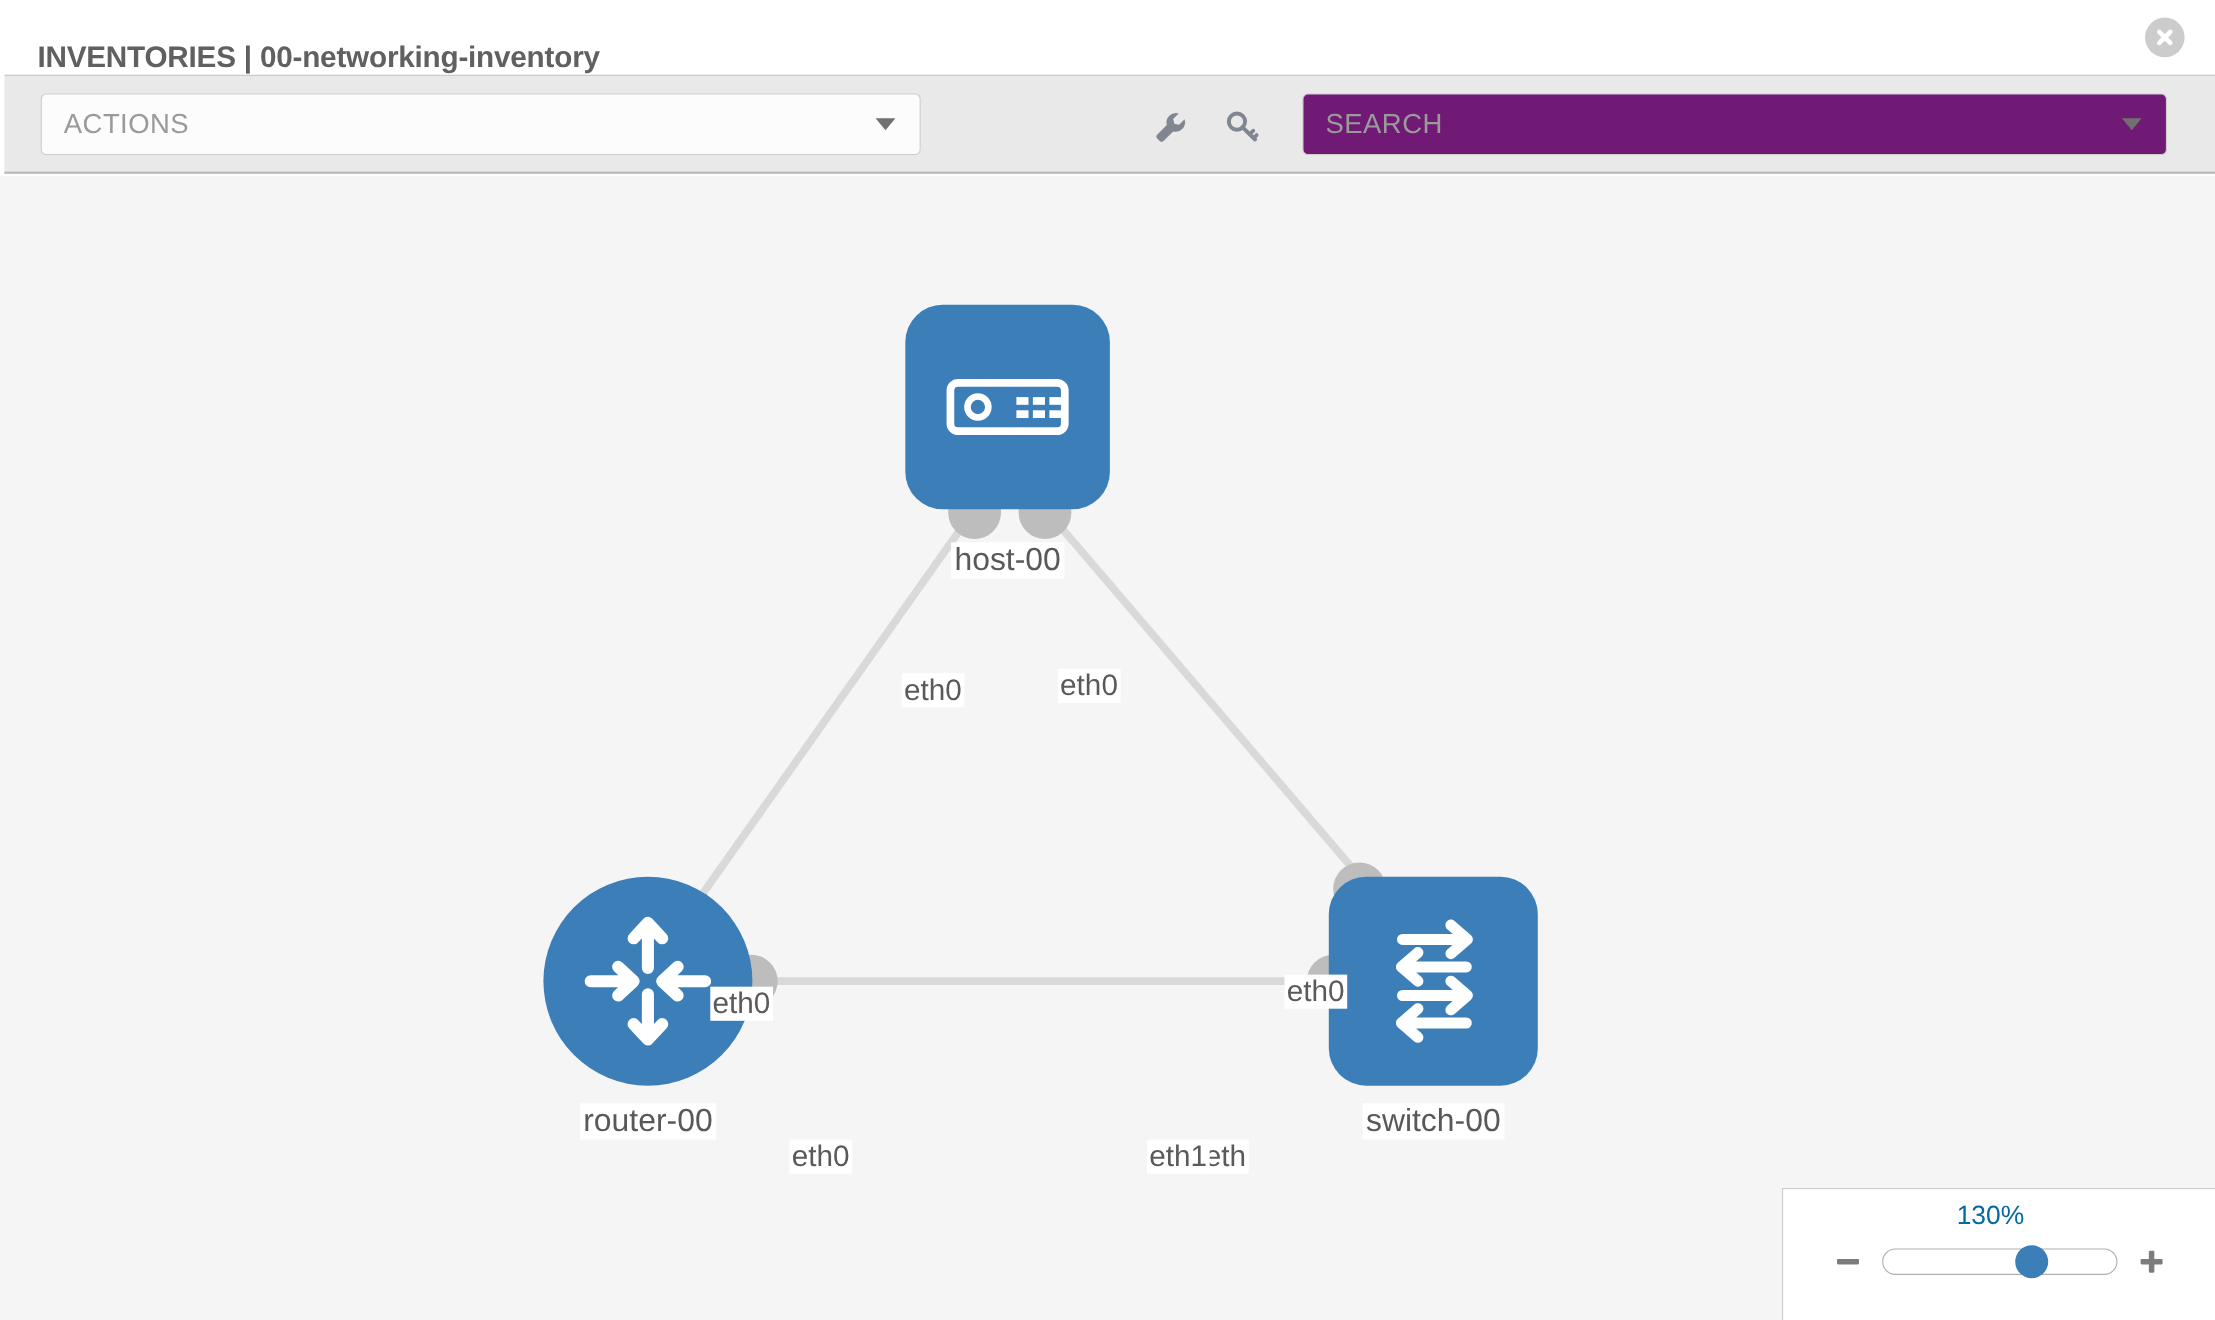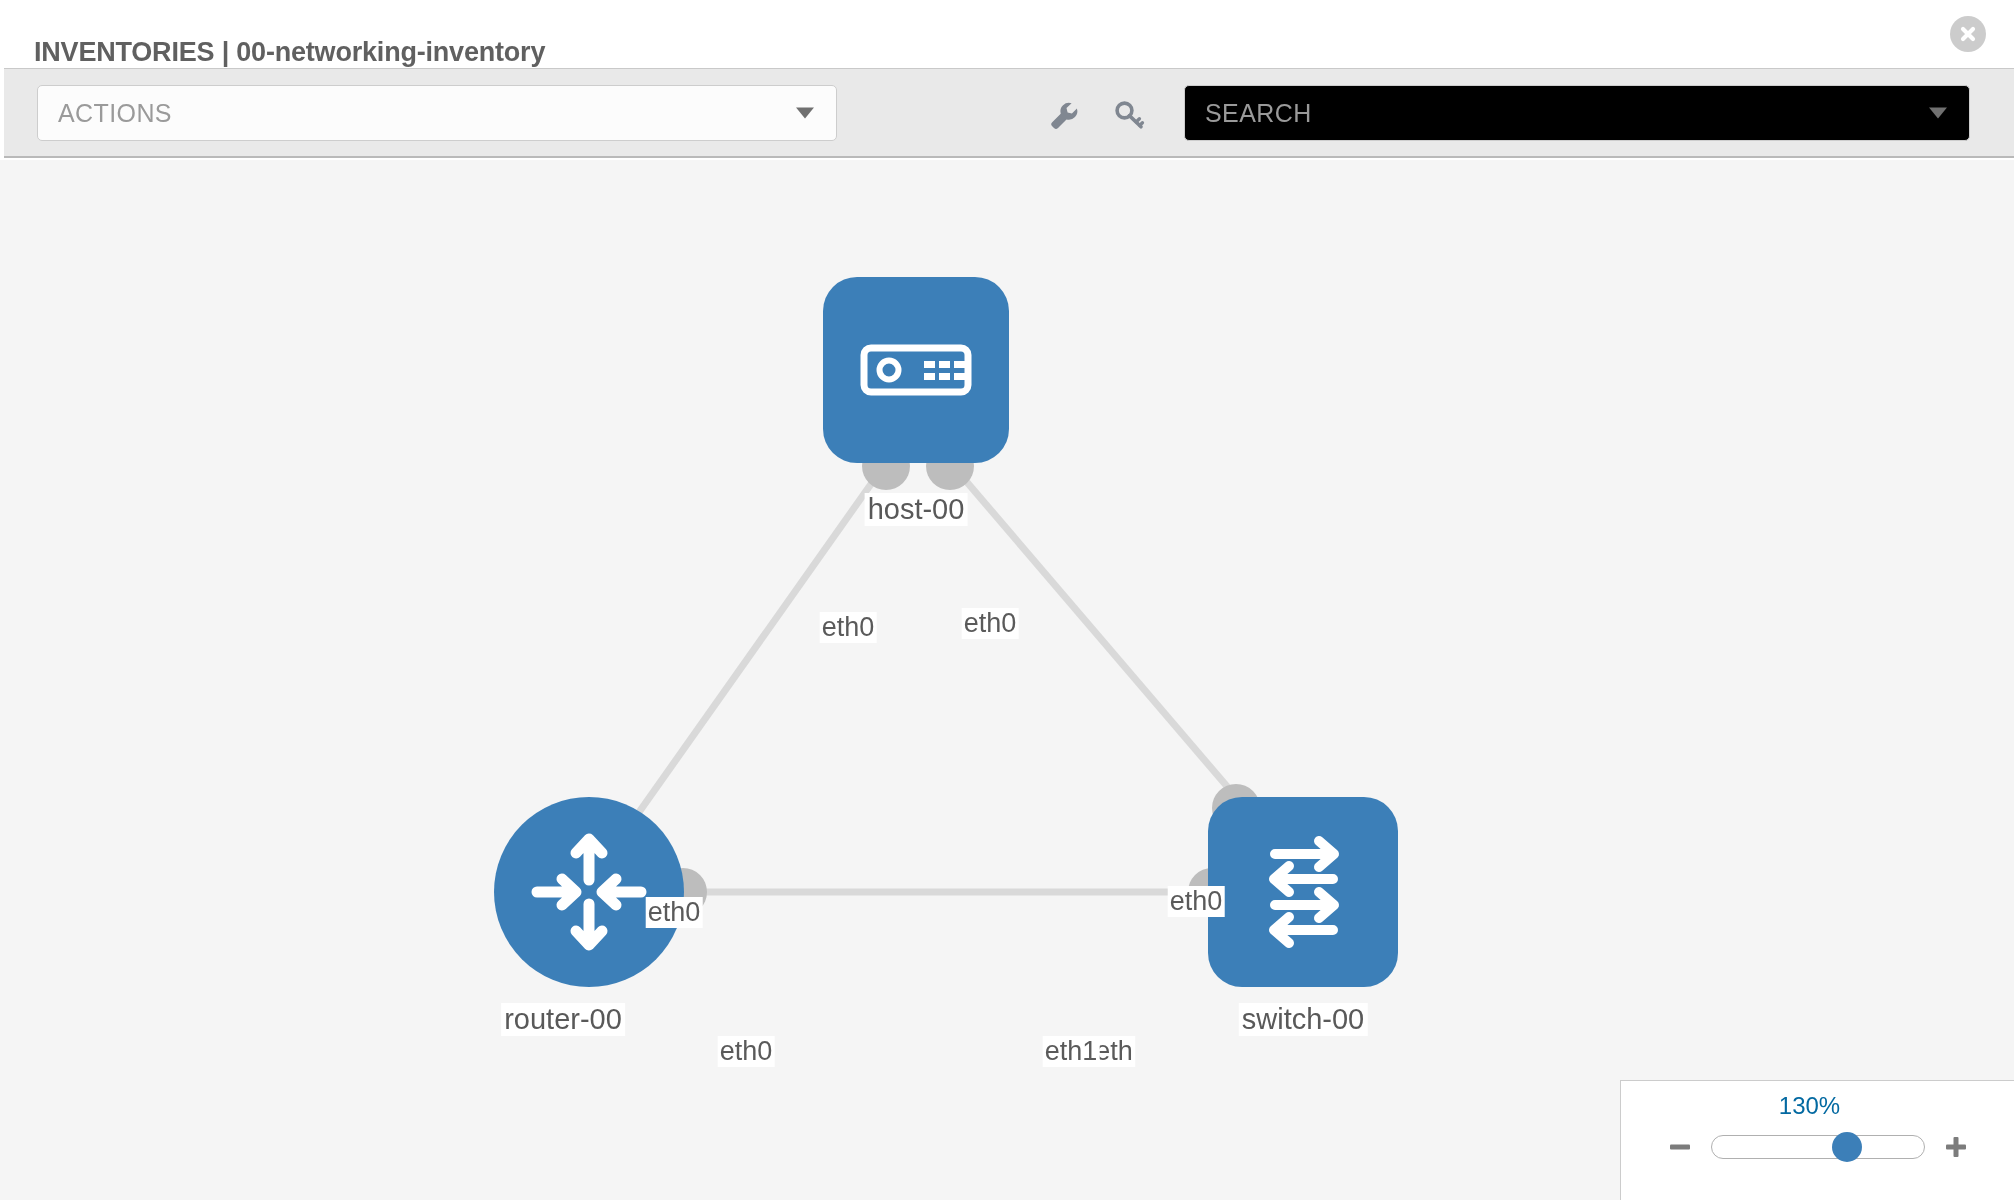--- a/index.html
+++ b/index.html
@@ -100,21 +100,21 @@
   }
   .tool-icon.wrench { left: 1043px; }
   .tool-icon.key    { left: 1108px; }
 
   .search-box {
     position: absolute;
     left: 1180px;
     top: 16px;
     width: 786px;
     height: 56px;
-    background: #000000;
+    background: #701a75;
     border: 1px solid #cdcdcd;
     border-radius: 5px;
     display: flex;
     align-items: center;
     cursor: text;
   }
   .search-label {
     margin-left: 20px;
     font-size: 25px;
     color: #9a9a9a;
@@ -330,21 +330,21 @@
       <g>
         <rect x="1208" y="637" width="190" height="190" rx="34" ry="34" fill="#3c7fb8"></rect>
         <g transform="translate(1303,732)">
           <use href="#glyph-switch"></use>
         </g>
       </g>
     </svg>
 
     <div class="node-label" style="left:916px; top:333px;">host-00</div>
 
-    <div class="node-label" style="left:563px; top:843px;">router-00</div>
+    <div class="node-label" style="left:589px; top:843px;">router-00</div>
 
     <div class="node-label" style="left:1303px; top:843px;">switch-00</div>
 
     <div class="iface-label" style="left:848px; top:452px;">eth0</div>
 
     <div class="iface-label" style="left:990px; top:448px;">eth0</div>
 
     <div class="iface-label" style="left:674px; top:737px;">eth0</div>
 
     <div class="iface-label" style="left:1196px; top:726px;">eth0</div>

